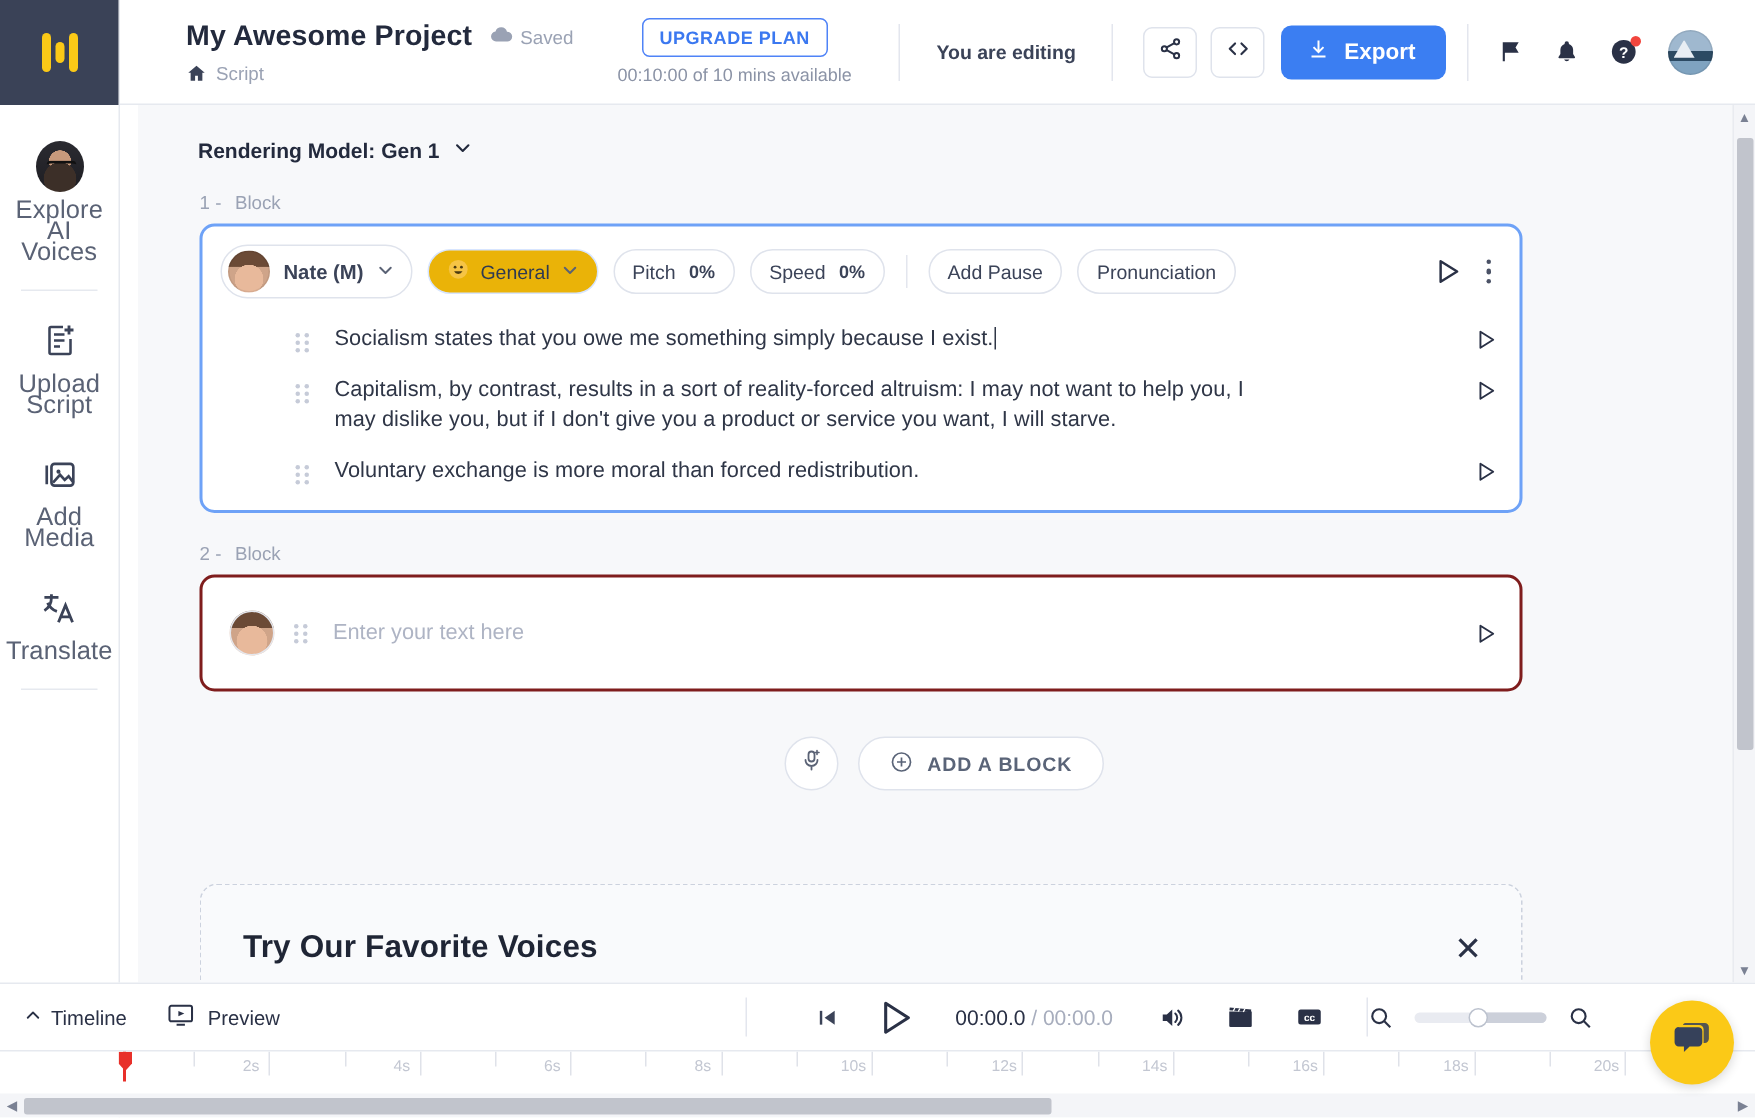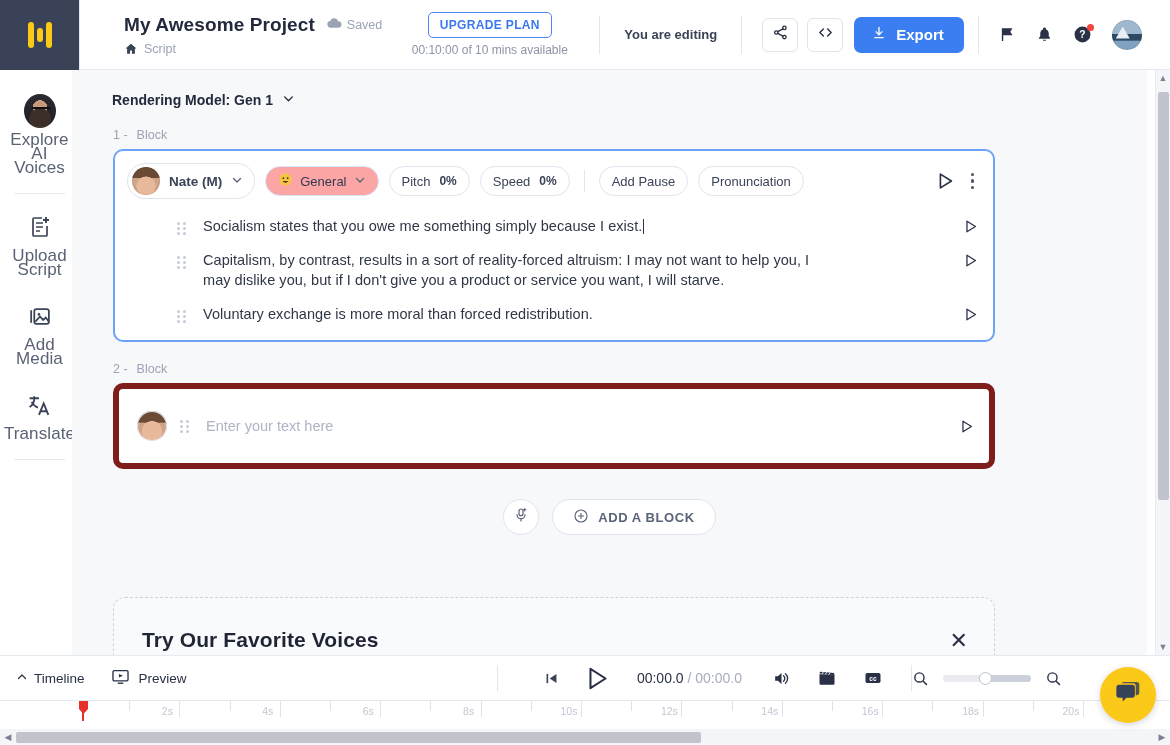--- a/index.html
+++ b/index.html
@@ -101,51 +101,51 @@
     background: linear-gradient(#9fb8cf 0 46%, #2c4a63 47% 68%, #7fa3c0 69%);
     box-shadow: inset 0 0 0 1px rgba(0,0,0,.08); position: relative; overflow: hidden;
   }
   .user-avatar::before{
     content:""; position:absolute; left:4px; top:7px; width:14px; height:12px;
     background:#e8eef4; clip-path: polygon(50% 0,100% 100%,0 100%);
   }
 
   
   .main {
-    position: absolute; left: 72px; top: 70px; width: 1075px; height: 585px;
+    position: absolute; left: 92px; top: 70px; width: 1075px; height: 585px;
     background: #f7f8fa; overflow: hidden;
   }
   .rendering-model {
     display: flex; align-items: center; gap: 9px;
     padding: 22px 0 0 40px; font-size: 14px; font-weight: 700; color: #232a3d;
     cursor: pointer; width: max-content;
   }
   .block-label { padding-left: 41px; margin-top: 20px; font-size: 12.5px; color: #9aa2b4; }
   .block-label b { font-weight: 400; margin-right: 9px; }
 
   .block {
     margin: 7px 0 0 41px; width: 882px; background: #fff;
     border-radius: 10px;
   }
   .block.selected { border: 2px solid #6ea2f7; }
-  .block.plain { border: 6px solid #7f1d1d; }
+  .block.plain { border: 2px solid #7f1d1d; }
 
   .block-toolbar {
     display: flex; align-items: center; gap: 10px;
     padding: 12px 14px 10px 12px;
   }
   .chip {
     display: flex; align-items: center; gap: 7px;
     border: 1px solid #dfe3ec; border-radius: 999px; background: #fff;
     height: 30px; padding: 0 12px; font-size: 13px; color: #3b4358; cursor: pointer;
     white-space: nowrap;
   }
   .chip.voice { padding: 0 11px 0 4px; gap: 9px; height: 36px; font-weight: 600; font-size: 13.5px; }
   .chip.emotion {
-    background: #fca5a5; border-color: #d7e5ff; color: #2f3a52; height: 30px; font-size: 13px;
+    background: #eab308; border-color: #d7e5ff; color: #2f3a52; height: 30px; font-size: 13px;
   }
   .chip .val { font-weight: 700; font-size: 12px; margin-left: 2px; }
   .voice-thumb {
     width: 28px; height: 28px; border-radius: 50%;
     background: radial-gradient(circle at 50% 68%, #e8b99b 0 40%, transparent 41%),
                 linear-gradient(#6b4a36 0 38%, #cfa489 39%);
     box-shadow: inset 0 0 0 1px rgba(0,0,0,.07);
   }
   .tool-sep { width: 1px; height: 22px; background: #e3e6ee; margin: 0 4px; }
   .tool-spacer { flex: 1; }

